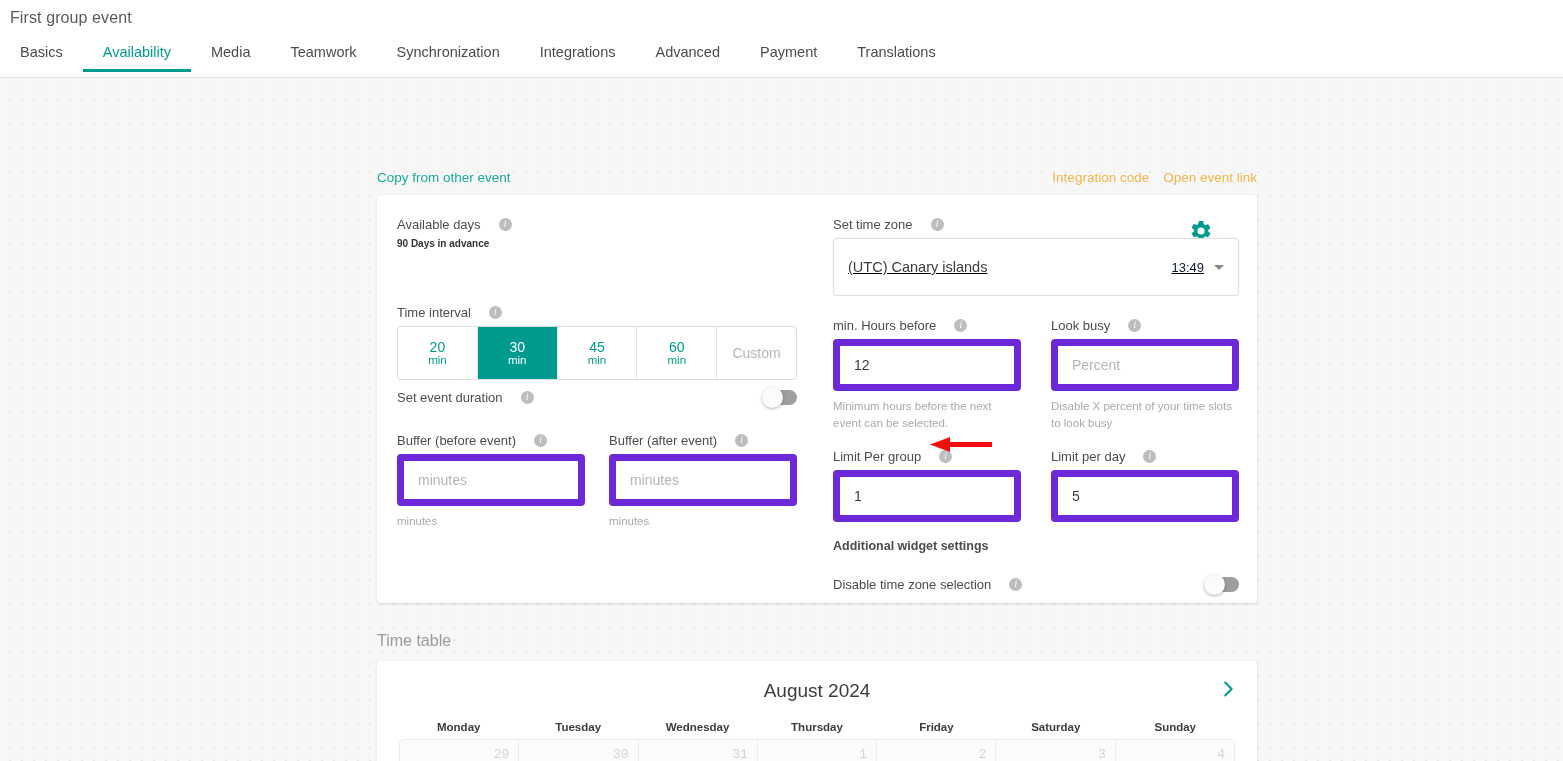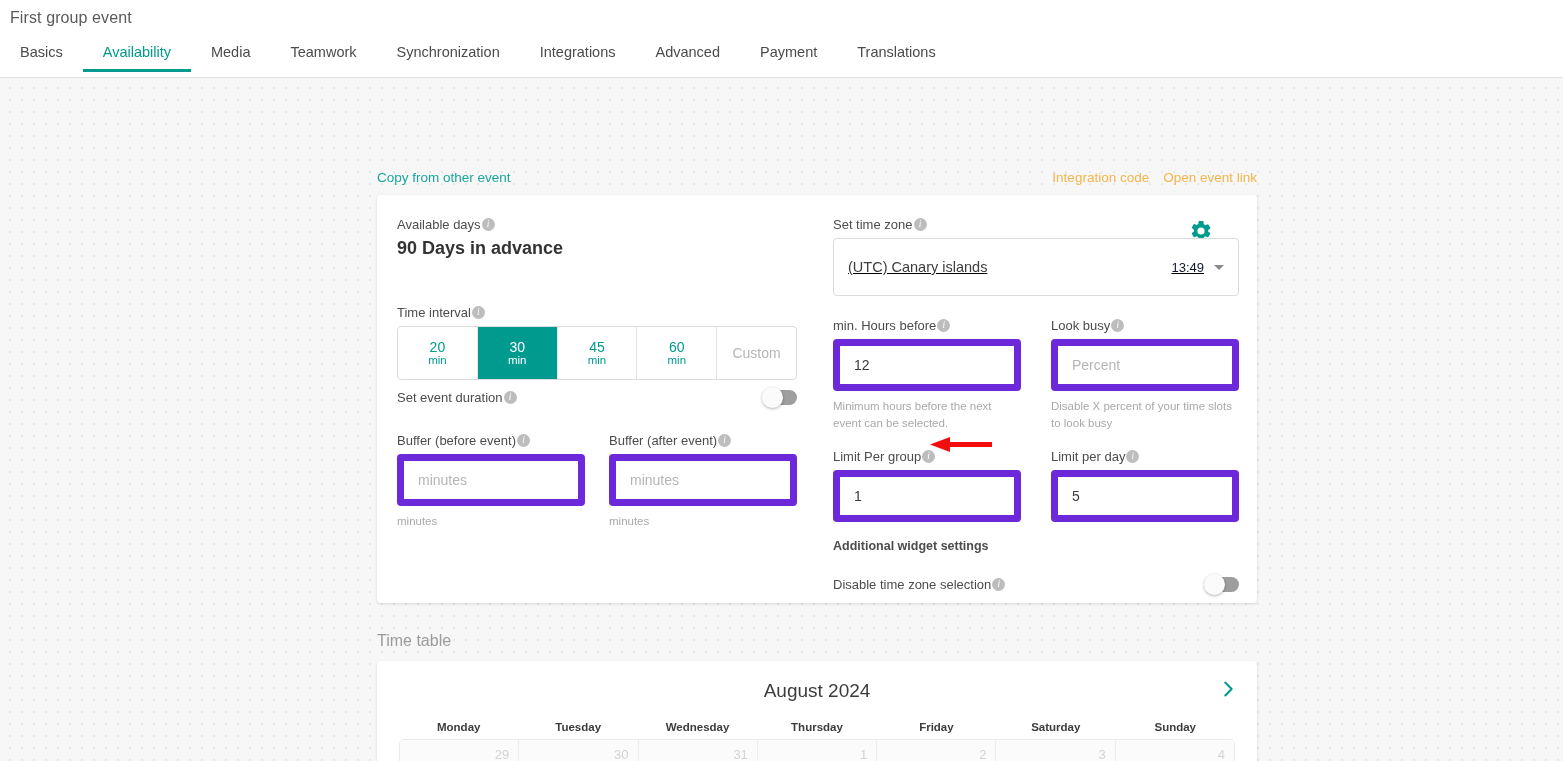--- a/index.html
+++ b/index.html
@@ -81,39 +81,39 @@
     box-shadow: 0 1px 3px rgba(0,0,0,.13);
   }
   .col-left  { position: absolute; left: 20px;  top: 22px; width: 400px; }
   .col-right { position: absolute; left: 456px; top: 22px; width: 406px; }
 
   .fld-label {
     font-size: 13px;
     color: #4c4c4c;
     display: flex;
     align-items: center;
-    gap: 1px;
+    gap: 18px;
     margin-bottom: 6px;
   }
   .info {
     display: inline-block;
     width: 13px; height: 13px;
     border-radius: 50%;
     background: #bdbdbd;
     color: #fff;
     font-size: 9.5px;
     line-height: 13px;
     text-align: center;
     font-style: italic;
     font-family: "Liberation Serif", serif;
     cursor: pointer;
     flex: none;
   }
   .avail-value {
-    font-size: 18px;
+    font-size: 10px;
     font-weight: bold;
     color: #333;
     margin-top: 6px;
   }
   .gear {
     position: absolute;
     right: 44px; top: 24px;
     cursor: pointer;
   }
 
@@ -269,20 +269,21 @@
     border-right: 1px solid #ececec;
     padding: 7px 9px 0 9px;
     position: relative;
     background: #fbfbfb;
   }
   .tt-cell:last-child { border-right: none; }
   .tt-daynum {
     text-align: right;
     font-size: 13px;
     color: #d3d3d3;
+    font-family: Liberation Mono, monospace;
   }
   .tt-hours {
     text-align: center;
     font-size: 10px;
     color: #cfcfcf;
     margin-top: 11px;
   }
 </style>
 </head>
 <body>

